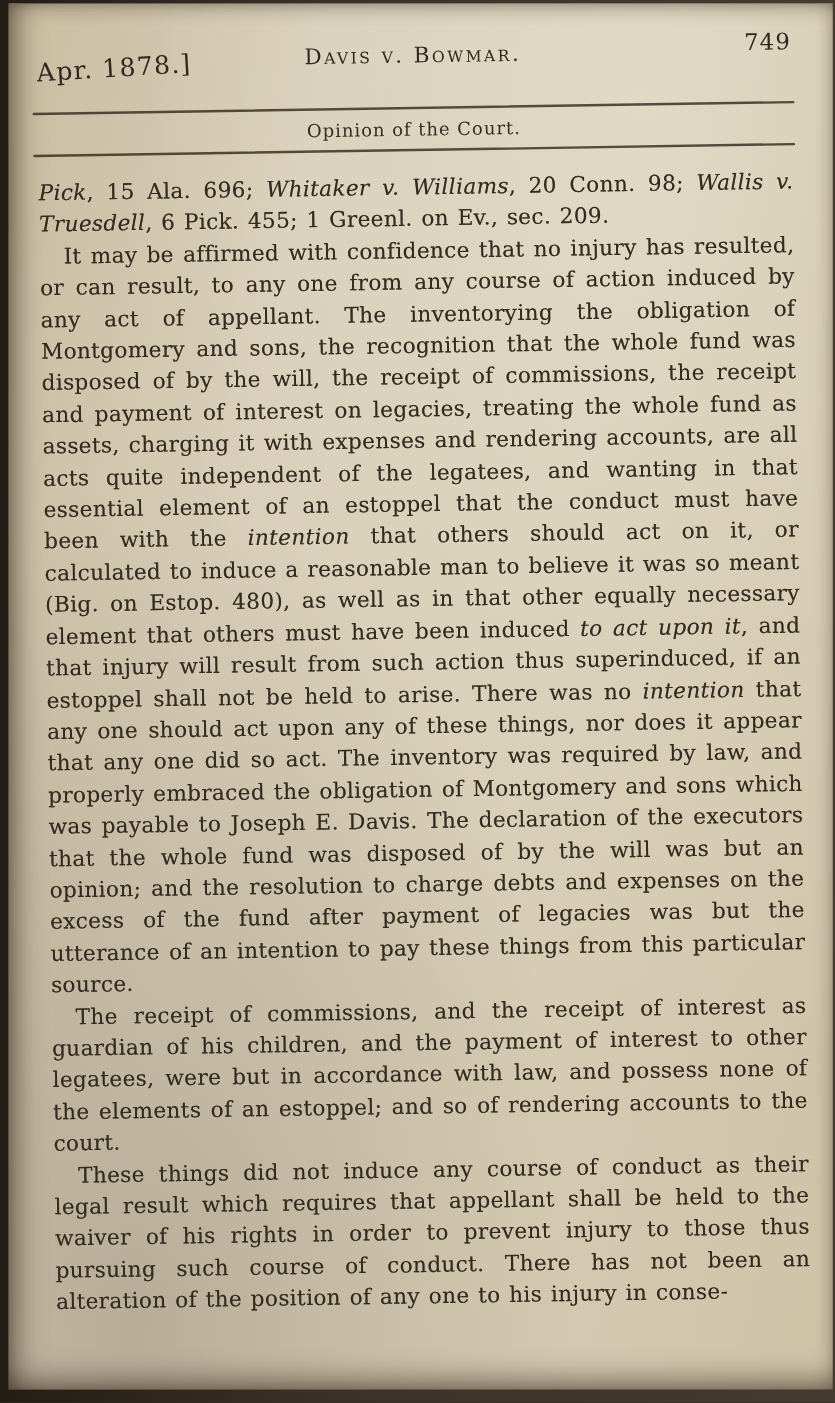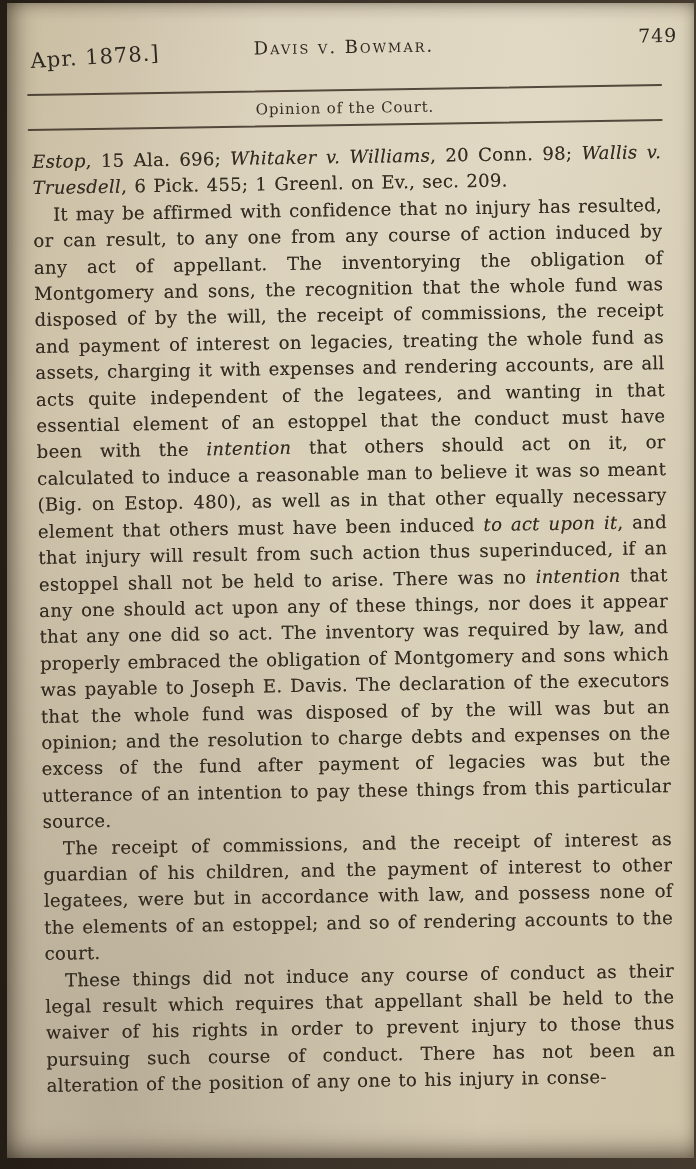--- a/index.html
+++ b/index.html
@@ -68,21 +68,21 @@
     right: 0;
     top: 33px;
     text-align: center;
     font-variant: small-caps;
     font-size: 18px;
     letter-spacing: 2px;
   }
 
   .hdr-right {
     position: absolute;
-    right: 10px;
+    right: 28px;
     top: 26px;
     font-size: 19px;
     letter-spacing: 1px;
   }
 
   .rule {
     height: 2px;
     background: rgba(52, 42, 30, 0.82);
     margin: 0 26px;
     border-radius: 1px;
@@ -128,21 +128,21 @@
         <span class="hdr-right">749</span>
       </div>
 
       <div class="rule rule1"></div>
 
       <div class="running-title">Opinion of the Court.</div>
 
       <div class="rule rule2"></div>
 
       <div class="body-text">
-        <p class="para"><span class="it">Estop</span><span>, 15 Ala. 696; </span><span class="it">Whitaker v. Williams</span><span>, 20 Conn. 98; </span><span class="it">Wallis v. Truesdell</span><span>, 6 Pick. 455; 1 Greenl. on Ev., sec. 209.</span></p>
+        <p class="para"><span class="it">Pick</span><span>, 15 Ala. 696; </span><span class="it">Whitaker v. Williams</span><span>, 20 Conn. 98; </span><span class="it">Wallis v. Truesdell</span><span>, 6 Pick. 455; 1 Greenl. on Ev., sec. 209.</span></p>
         <p class="para indent"><span>It may be affirmed with confidence that no injury has resulted, or can result, to any one from any course of action induced by any act of appellant.  The inventorying the obligation of Montgomery and sons, the recognition that the whole fund was disposed of by the will, the receipt of commissions, the receipt and payment of interest on legacies, treating the whole fund as assets, charging it with expenses and rendering accounts, are all acts quite independent of the legatees, and wanting in that essential element of an estoppel that the conduct must have been with the </span><span class="it">intention</span><span> that others should act on it, or calculated to induce a reasonable man to believe it was so meant (Big. on Estop. 480), as well as in that other equally necessary element that others must have been induced </span><span class="it">to act upon it</span><span>, and that injury will result from such action thus superinduced, if an estoppel shall not be held to arise.  There was no </span><span class="it">intention</span><span> that any one should act upon any of these things, nor does it appear that any one did so act.  The inventory was required by law, and properly embraced the obligation of Montgomery and sons which was payable to Joseph E. Davis.  The declaration of the executors that the whole fund was disposed of by the will was but an opinion; and the resolution to charge debts and expenses on the excess of the fund after payment of legacies was but the utterance of an intention to pay these things from this particular source.</span></p>
         <p class="para indent"><span>The receipt of commissions, and the receipt of interest as guardian of his children, and the payment of interest to other legatees, were but in accordance with law, and possess none of the elements of an estoppel; and so of rendering accounts to the court.</span></p>
         <p class="para indent"><span>These things did not induce any course of conduct as their legal result which requires that appellant shall be held to the waiver of his rights in order to prevent injury to those thus pursuing such course of conduct.  There has not been an alteration of the position of any one to his injury in conse-</span></p>
       </div>
 
     </div>
   </div>
 </div>
 
 </body></html>

